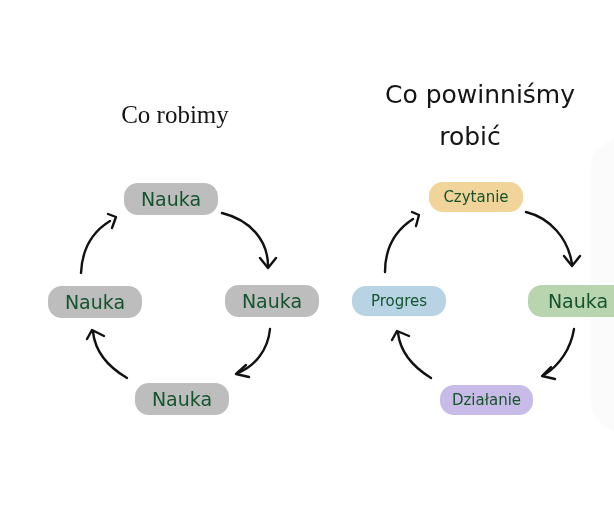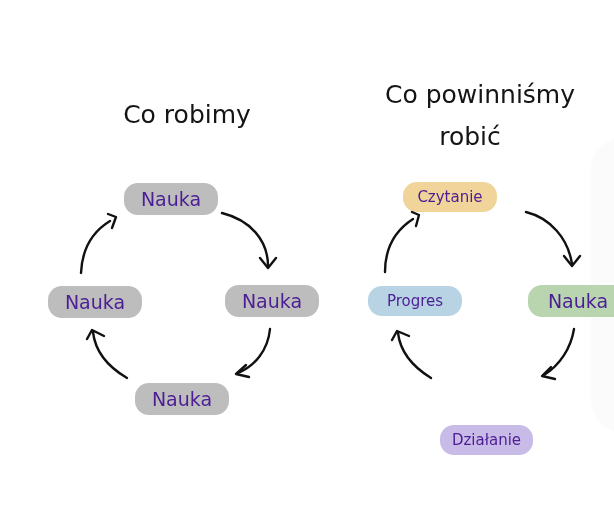--- a/index.html
+++ b/index.html
@@ -1,58 +1,58 @@
 <!DOCTYPE html>
 <html><head>
 <meta charset="utf-8">
 <style>
   html, body { margin:0; padding:0; background:#ffffff; }
   body { width:614px; height:519px; position:relative; overflow:hidden;
          font-family:"DejaVu Sans", sans-serif; color:#111; }
   .title { position:absolute; font-size:25px; text-align:center; line-height:40px; color:#141414; }
   .pill { position:absolute; height:32px; border-radius:14px; display:flex; align-items:center;
-          justify-content:center; font-size:19px; color:#4c1d95; }
+          justify-content:center; font-size:19px; color:#14532d; }
   .pill.small { font-size:15px; height:30px; }
   svg.arrows { position:absolute; left:0; top:0; }
   .edge-blob { position:absolute; right:-40px; top:140px; width:60px; height:290px;
                border-radius:30px; background:#fbfbfb; box-shadow:0 0 6px #f2f2f2; }
 </style>
 </head>
 <body>
 
 <div class="edge-blob"></div>
 
-<div class="title" style="left:107px; top:95px; width:160px;">Co robimy</div>
+<div class="title" style="left:95px; top:95px; width:160px;font-family:Liberation Serif, serif;">Co robimy</div>
 
 <div class="pill" style="left: 124px; top: 183px; width: 94px; background: rgb(189, 189, 189);">
     <span>Nauka</span>
   </div>
 <div class="pill" style="left: 225px; top: 285px; width: 94px; background: rgb(189, 189, 189);">
     <span>Nauka</span>
   </div>
 <div class="pill" style="left: 135px; top: 383px; width: 94px; background: rgb(189, 189, 189);">
     <span>Nauka</span>
   </div>
 <div class="pill" style="left: 48px; top: 286px; width: 94px; background: rgb(189, 189, 189);">
     <span>Nauka</span>
   </div>
 
 <div class="title" style="left:365px; top:75px; width:230px;text-align:center;">Co powinniśmy</div>
 <div class="title" style="left:355px; top:117px; width:230px;">robić</div>
 
-<div class="pill small" style="left: 403px; top: 182px; width: 94px; background: rgb(240, 212, 154);">
+<div class="pill small" style="left: 429px; top: 182px; width: 94px; background: rgb(240, 212, 154);">
     <span>Czytanie</span>
   </div>
 <div class="pill" style="left: 528px; top: 285px; width: 100px; background: rgb(185, 213, 176);">
     <span>Nauka</span>
   </div>
-<div class="pill small" style="left: 440px; top: 385px; width: 93px; background: rgb(201, 187, 231); margin-top: 40px;">
+<div class="pill small" style="left: 440px; top: 385px; width: 93px; background: rgb(201, 187, 231);">
     <span>Działanie</span>
   </div>
-<div class="pill small" style="left: 368px; top: 286px; width: 94px; background: rgb(183, 211, 228); justify-content: center;">
+<div class="pill small" style="left: 352px; top: 286px; width: 94px; background: rgb(183, 211, 228); justify-content: center;">
     <span>Progres</span>
   </div>
 
 <svg class="arrows" width="614" height="519" viewBox="0 0 614 519" fill="none" stroke="#111111" stroke-width="2.4" stroke-linecap="round" stroke-linejoin="round">
 
   <g>
     <path d="M222 213 C250 220 268 240 268 266"></path>
     <path d="M260 258 L268 268 L276 258"></path>
   </g>
   <g>

